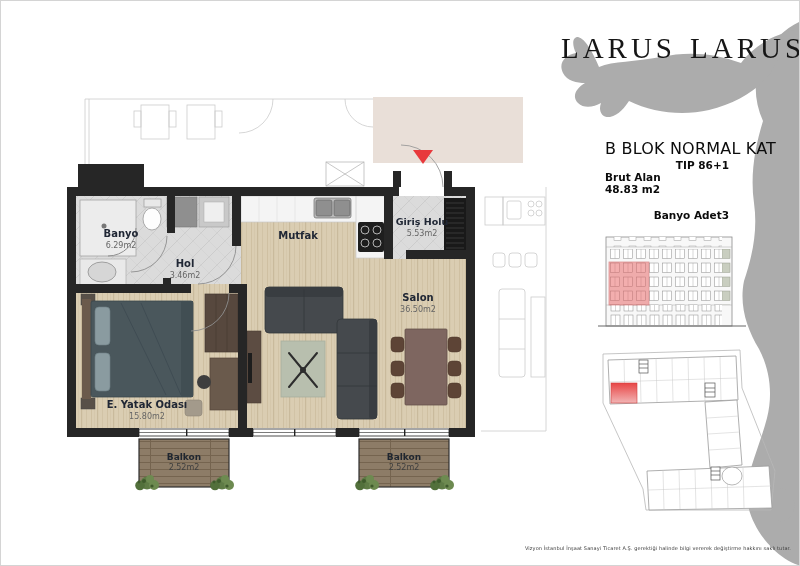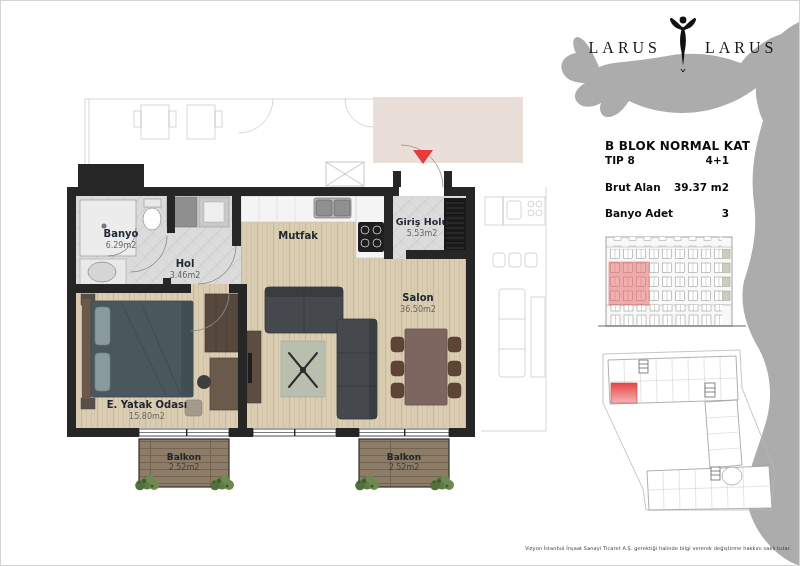--- a/index.html
+++ b/index.html
@@ -1,26 +1,26 @@
 <!DOCTYPE html>
 <html><head>
 <meta charset="utf-8">
 <style>
   html,body{margin:0;padding:0;background:#e9e9e9;}
   .card{position:relative;width:800px;height:566px;background:#ffffff;border:1px solid #d4d4d4;
         box-sizing:border-box;overflow:hidden;font-family:"DejaVu Sans",sans-serif;}
   .abs{position:absolute;}
   
   .logo{left:566px;top:14px;width:232px;height:66px;display:flex;align-items:center;justify-content:center;gap:7px;z-index:5;}
-  .logo .word{font-family:"Liberation Serif",serif;font-size:16px;letter-spacing:4px;color:#161616;}
+  .logo .word{font-family:"Liberation Serif",serif;font-size:29px;letter-spacing:4px;color:#161616;}
   .info{left:604px;top:138px;width:124px;z-index:5;color:#0c0c0c;}
-  .info .title{font-size:12px;font-weight:bold;letter-spacing:.2px;white-space:nowrap;}
-  .info .row{display:flex;justify-content:space-between;font-size:10.5px;font-weight:bold;white-space:nowrap;}
+  .info .title{font-size:16px;font-weight:normal;letter-spacing:.2px;white-space:nowrap;}
+  .info .row{display:flex;justify-content:flex-end;font-size:10.5px;font-weight:bold;white-space:nowrap;}
   .row.tip{margin-top:1px;}
-  .row.brut{margin-top:15px;}
+  .row.brut{flex-direction:column;}
   .row.adet{margin-top:14px;}
   .disclaimer{left:480px;top:544px;width:310px;text-align:right;font-size:5px;color:#3c3c3c;z-index:5;letter-spacing:.1px;}
   svg{display:block;}
   .z1{z-index:1;} .z2{z-index:2;} .z5{z-index:5;}
 </style>
 </head>
 <body>
 
 <div class="card">
 
@@ -250,25 +250,25 @@
       <path d="M15,12 C18,18 19,28 16.5,38 C16,44 15.5,48 15,52 C14.5,48 14,44 13.5,38 C11,28 12,18 15,12 Z" fill="#111"></path>
       <path d="M13,55 L15,58 L17,55" stroke="#111" stroke-width="1" fill="none"></path>
     </svg>
     <span class="word">LARUS</span>
   </div>
 
   <div class="abs info">
     <div class="title">B BLOK NORMAL KAT</div>
     <div class="row tip">
       <span>TIP 8</span>
-      <span>4+1</span>
+      <span>6+1</span>
     </div>
     <div class="row brut">
       <span>Brut Alan</span>
-      <span>39.37 m2</span>
+      <span>48.83 m2</span>
     </div>
     <div class="row adet">
       <span>Banyo Adet</span>
       <span>3</span>
     </div>
   </div>
 
   <svg class="abs z5" width="152" height="100" viewBox="0 0 152 100" style="left:595px;top:232px;">
     <defs>
       <pattern id="winpat" width="13" height="14" patternUnits="userSpaceOnUse">

